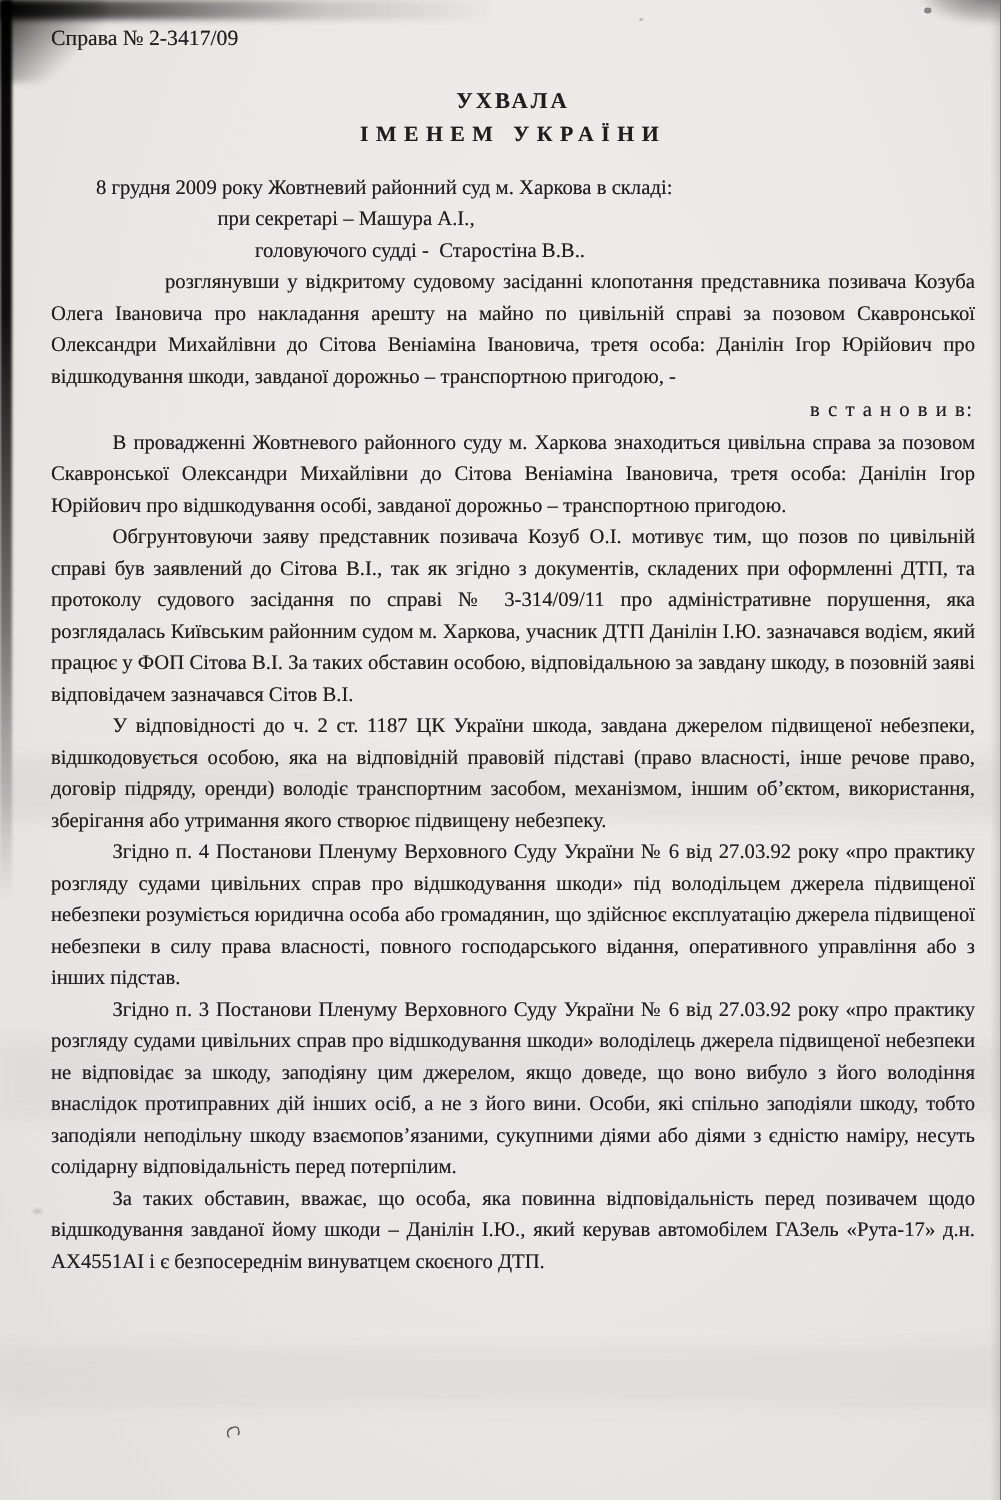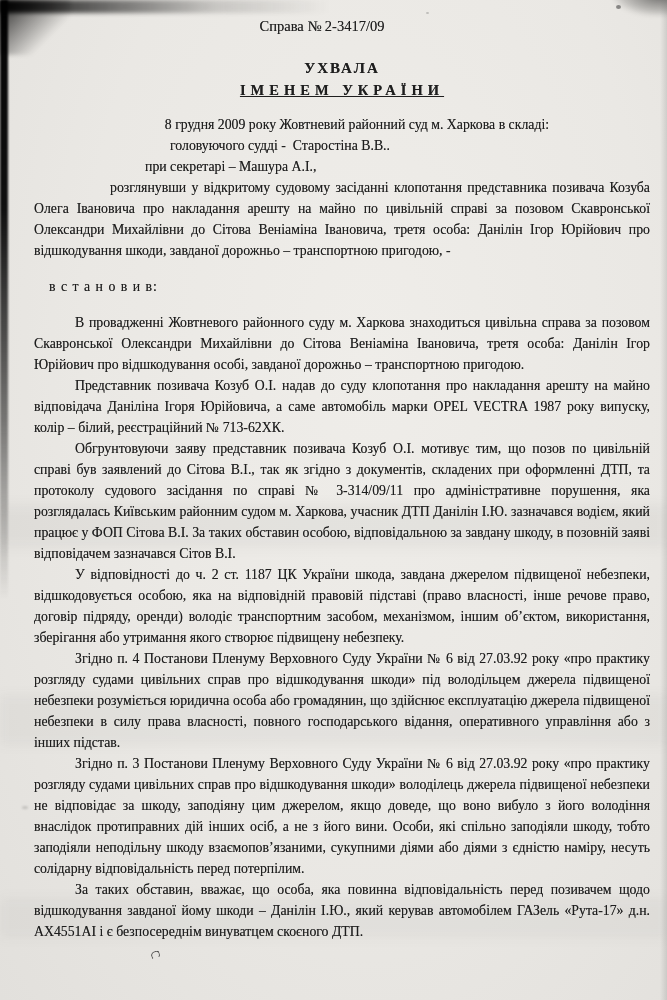--- a/index.html
+++ b/index.html
@@ -39,30 +39,30 @@
   .pen-mark{position:absolute;left:151px;top:951px;width:7px;height:6px;
     border:1.2px solid #2a2a2a;border-radius:60% 40% 55% 45%;
     border-bottom-color:transparent;transform:rotate(-12deg);opacity:.8;}
   
   .content{
     position:relative;
     padding:16px 17px 0 34px; 
     font-size:13.8px;line-height:21px;
     text-shadow:0 0 .4px rgba(20,20,20,.55);
   }
-  .case-number{text-align:center;padding-right:40px;font-size:14.5px;}
+  .case-number{text-align:left;padding-right:40px;font-size:14.5px;}
   .doc-title{text-align:center;font-weight:bold;font-size:15px;letter-spacing:2px;margin-top:21px;}
-  .doc-subtitle{text-align:center;font-weight:bold;font-size:14.5px;letter-spacing:5px;margin-top:1px;text-decoration:underline;}
+  .doc-subtitle{text-align:center;font-weight:bold;font-size:14.5px;letter-spacing:5px;margin-top:1px;}
   .preamble{margin-top:13px;}
   .pre-line{white-space:pre;}
-  .pre-line.l1{padding-left:30px;text-align:center;}
+  .pre-line.l1{padding-left:30px;}
   .pre-line.l2{padding-left:136px;}
   .pre-line.l3{padding-left:111px;}
   .intro-para{text-align:justify;text-indent:76px;}
-  .section-heading{text-align:left;margin:15px;letter-spacing:1px;}
+  .section-heading{text-align:right;margin:1px;letter-spacing:1px;}
   .body-block{margin:0;}
   .body-block p{margin:0;text-align:justify;text-indent:41px;}
 </style>
 </head>
 <body>
 
 <div class="page">
 
   <div class="edge-left"></div>
   <div class="corner-tl-band"></div>
@@ -79,30 +79,29 @@
 
   <div class="content">
 
     <div class="case-number">Справа №  2-3417/09</div>
 
     <div class="doc-title">УХВАЛА</div>
     <div class="doc-subtitle">ІМЕНЕМ УКРАЇНИ</div>
 
     <div class="preamble">
       <div class="pre-line l1">8 грудня 2009 року Жовтневий районний суд м. Харкова в складі:</div>
+      <div class="pre-line l3">при секретарі – Машура А.І.,</div>
       <div class="pre-line l2">головуючого судді -  Старостіна В.В..</div>
-      <div class="pre-line l3">при секретарі – Машура А.І.,</div>
       <div class="intro-para">розглянувши у відкритому судовому засіданні клопотання представника позивача Козуба Олега Івановича про накладання арешту на майно по цивільній справі за позовом Скавронської Олександри Михайлівни до Сітова Веніаміна Івановича, третя особа: Данілін Ігор Юрійович про відшкодування шкоди, завданої дорожньо – транспортною пригодою, -</div>
     </div>
 
     <div class="section-heading">в с т а н о в и в:</div>
 
     <div class="body-block">
       <p>В провадженні Жовтневого районного суду м. Харкова знаходиться цивільна справа за позовом Скавронської Олександри Михайлівни до Сітова Веніаміна Івановича, третя особа: Данілін Ігор Юрійович про відшкодування особі, завданої дорожньо – транспортною пригодою.</p>
-      <p>Представник позивача Козуб О.І. надав до суду клопотання про накладання арешту на майно відповідача Даніліна Ігоря Юрійовича, а саме автомобіль марки OPEL VECTRA 1987 року випуску, колір – білий, реєстраційний № 713-62ХК.</p>
       <p>Обгрунтовуючи заяву представник позивача Козуб О.І. мотивує тим, що позов по цивільній справі був заявлений до Сітова В.І., так як згідно з документів, складених при оформленні ДТП, та протоколу судового засідання по справі № 3-314/09/11 про адміністративне порушення, яка розглядалась Київським районним судом м. Харкова, учасник ДТП Данілін І.Ю. зазначався водієм, який працює у ФОП Сітова В.І. За таких обставин особою, відповідальною за завдану шкоду, в позовній заяві відповідачем зазначався Сітов В.І.</p>
       <p>У відповідності до ч. 2 ст. 1187 ЦК України шкода, завдана джерелом підвищеної небезпеки, відшкодовується особою, яка на відповідній правовій підставі (право власності, інше речове право, договір підряду, оренди) володіє транспортним засобом, механізмом, іншим об’єктом, використання, зберігання або утримання якого створює підвищену небезпеку.</p>
       <p>Згідно п. 4 Постанови Пленуму Верховного Суду України № 6 від 27.03.92 року «про практику розгляду судами цивільних справ про відшкодування шкоди» під володільцем джерела підвищеної небезпеки розуміється юридична особа або громадянин, що здійснює експлуатацію джерела підвищеної небезпеки в силу права власності, повного господарського відання, оперативного управління або з інших підстав.</p>
       <p>Згідно п. 3 Постанови Пленуму Верховного Суду України № 6 від 27.03.92 року «про практику розгляду судами цивільних справ про відшкодування шкоди»  володілець джерела підвищеної небезпеки не відповідає за шкоду, заподіяну цим джерелом, якщо доведе, що воно вибуло з його володіння внаслідок протиправних дій інших осіб, а не з його вини. Особи, які спільно заподіяли шкоду, тобто заподіяли неподільну шкоду взаємопов’язаними, сукупними діями або діями з єдністю наміру, несуть солідарну відповідальність перед потерпілим.</p>
       <p>За таких обставин, вважає, що особа, яка повинна відповідальність перед позивачем щодо відшкодування завданої йому шкоди – Данілін І.Ю., який керував автомобілем ГАЗель «Рута-17» д.н. АХ4551АІ і є безпосереднім винуватцем скоєного ДТП.</p>
 
     </div>
 
   </div>
 </div>

